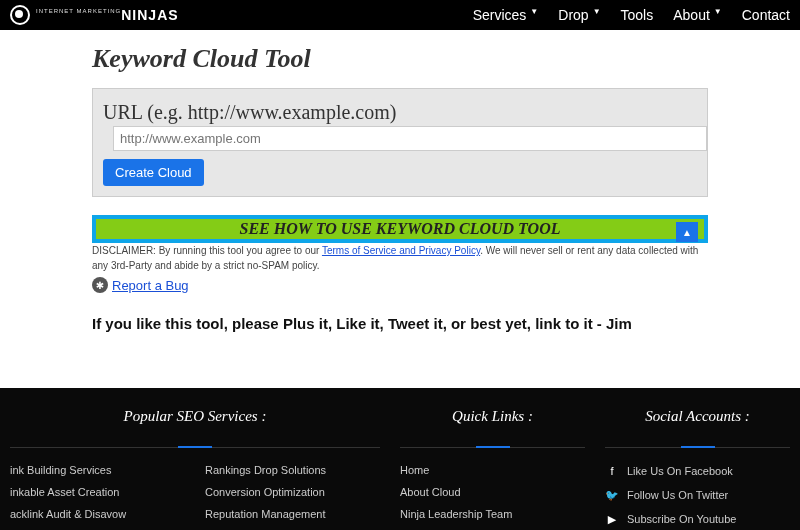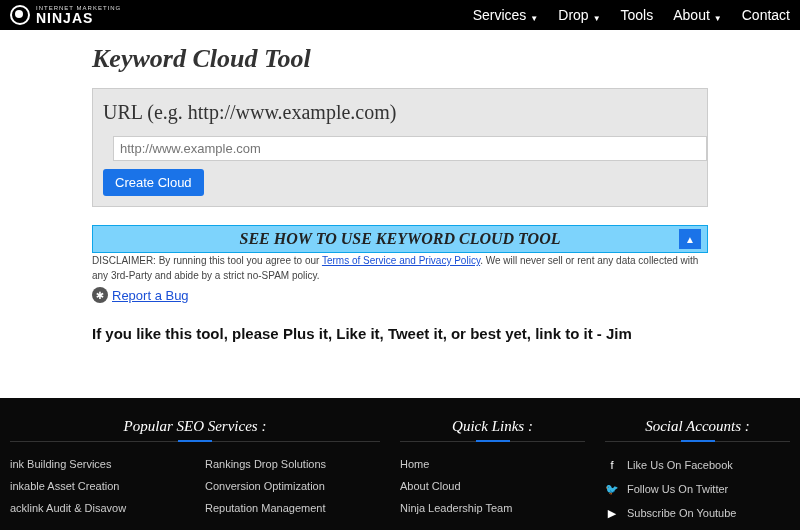--- a/index.html
+++ b/index.html
@@ -1,46 +1,46 @@
 <!DOCTYPE html>
 <html><head>
 <meta charset="utf-8">
 <style>
 * { margin:0; padding:0; box-sizing:border-box; }
 body { font-family: Arial, Helvetica, sans-serif; width:800px; background:#fff; }
 .topbar { background:#000; color:#fff; display:flex; align-items:center; justify-content:space-between; padding:0 10px; height:30px; }
 .logo { display:flex; align-items:center; gap:6px; }
 .logo-icon { width:20px; height:20px; border:2px solid #fff; border-radius:50%; position:relative; display:inline-block; }
 .logo-icon::after{ content:''; position:absolute; width:8px; height:8px; background:#fff; border-radius:50%; left:3px; top:3px; }
-.logo-text { display:flex; flex-direction:column; line-height:1; }
+.logo-text { display:flex; line-height:1; }
 .logo-small { font-size:6px; letter-spacing:1px; color:#ddd; }
 .logo-big { font-size:14px; font-weight:bold; letter-spacing:1px; }
 .nav { display:flex; gap:20px; font-size:14px; }
-.nav-item { cursor:pointer; display:flex; align-items:flex-end; gap:4px; }
+.nav-item { cursor:pointer; display:flex; align-items:flex-start; gap:4px; }
 .caret { font-size:8px; }
 .main { padding:10px 92px 20px 92px; }
 h1.page-title { font-family: Georgia, serif; font-style:italic; font-weight:600; color:#333; font-size:26px; margin:4px 0 14px 0; }
 .form-box { background:#e7e7e7; border:1px solid #ccc; padding:12px 10px 10px 10px; }
-.url-label { font-family: Georgia, serif; font-size:20px; color:#333; margin-bottom:12px; }
+.url-label { font-family: Georgia, serif; font-size:20px; color:#333; margin-bottom:2px; }
 .url-input { width:100%; border:1px solid #ccc; padding:4px 6px; color:#777; font-size:13px; margin-left:10px; }
 .create-btn { background:#1a73e8; color:#fff; border:none; padding:6px 12px; font-size:13px; border-radius:3px; margin-top:8px; cursor:pointer; }
-.howto-bar { border:1px solid #0ea5e9; background:#7dd3fc; margin-top:18px; display:flex; align-items:center; justify-content:center; position:relative; height:28px; }
+.howto-bar { border:4px solid #0ea5e9; background:#84cc16; margin-top:18px; display:flex; align-items:center; justify-content:center; position:relative; height:28px; }
 .howto-text { font-family: Georgia, serif; font-style:italic; font-weight:bold; font-size:16px; color:#222; }
 .howto-toggle { position:absolute; right:6px; top:3px; width:22px; height:20px; background:#1a73e8; color:#fff; font-size:10px; display:flex; align-items:center; justify-content:center; cursor:pointer; }
 .disclaimer { font-size:10px; color:#444; margin-top:0; line-height:1.5; }
 .disclaimer a { color:#1a4fd6; text-decoration:underline; }
 .bug-row { display:flex; align-items:center; gap:4px; margin-top:4px; }
 .bug-icon { width:16px; height:16px; background:#555; border-radius:50%; display:inline-flex; align-items:center; justify-content:center; color:#fff; font-size:10px; }
 .bug-link { color:#1a4fd6; text-decoration:underline; font-size:13px;text-align:center; }
 .share-text { font-weight:bold; font-size:15px; margin-top:22px; color:#111; }
 .footer { background:#0a0a0a; color:#ddd; margin-top:36px; padding:20px 0 10px 0; }
 .footer-cols { display:flex; padding:0 10px; gap:20px; }
 .footer-col { flex:1; }
 .footer-col.double { flex:2; }
-.footer-h { color:#fff; text-align:center; font-family: Georgia, serif; font-style:italic; font-size:15px; padding-bottom:6px; border-bottom:1px solid #333; margin-bottom:16px; position:relative; }
+.footer-h { color:#fff; text-align:center; font-family: Georgia, serif; font-style:italic; font-size:15px; padding-bottom:22px; border-bottom:1px solid #333; margin-bottom:16px; position:relative; }
 .footer-h::after { content:''; position:absolute; left:50%; transform:translateX(-50%); bottom:-1px; width:34px; height:2px; background:#1a73e8; }
 .footer-list { list-style:none; font-size:11px; color:#ccc; }
 .footer-list li { margin-bottom:10px; cursor:pointer; }
 .double-inner { display:flex; gap:20px; }
 .double-inner ul { flex:1; }
 .social-list li { display:flex; align-items:center; gap:8px; }
 .social-icon { width:14px; height:14px; display:inline-flex; align-items:center; justify-content:center; font-size:11px; color:#fff; }
 </style>
 </head>
 <body>

